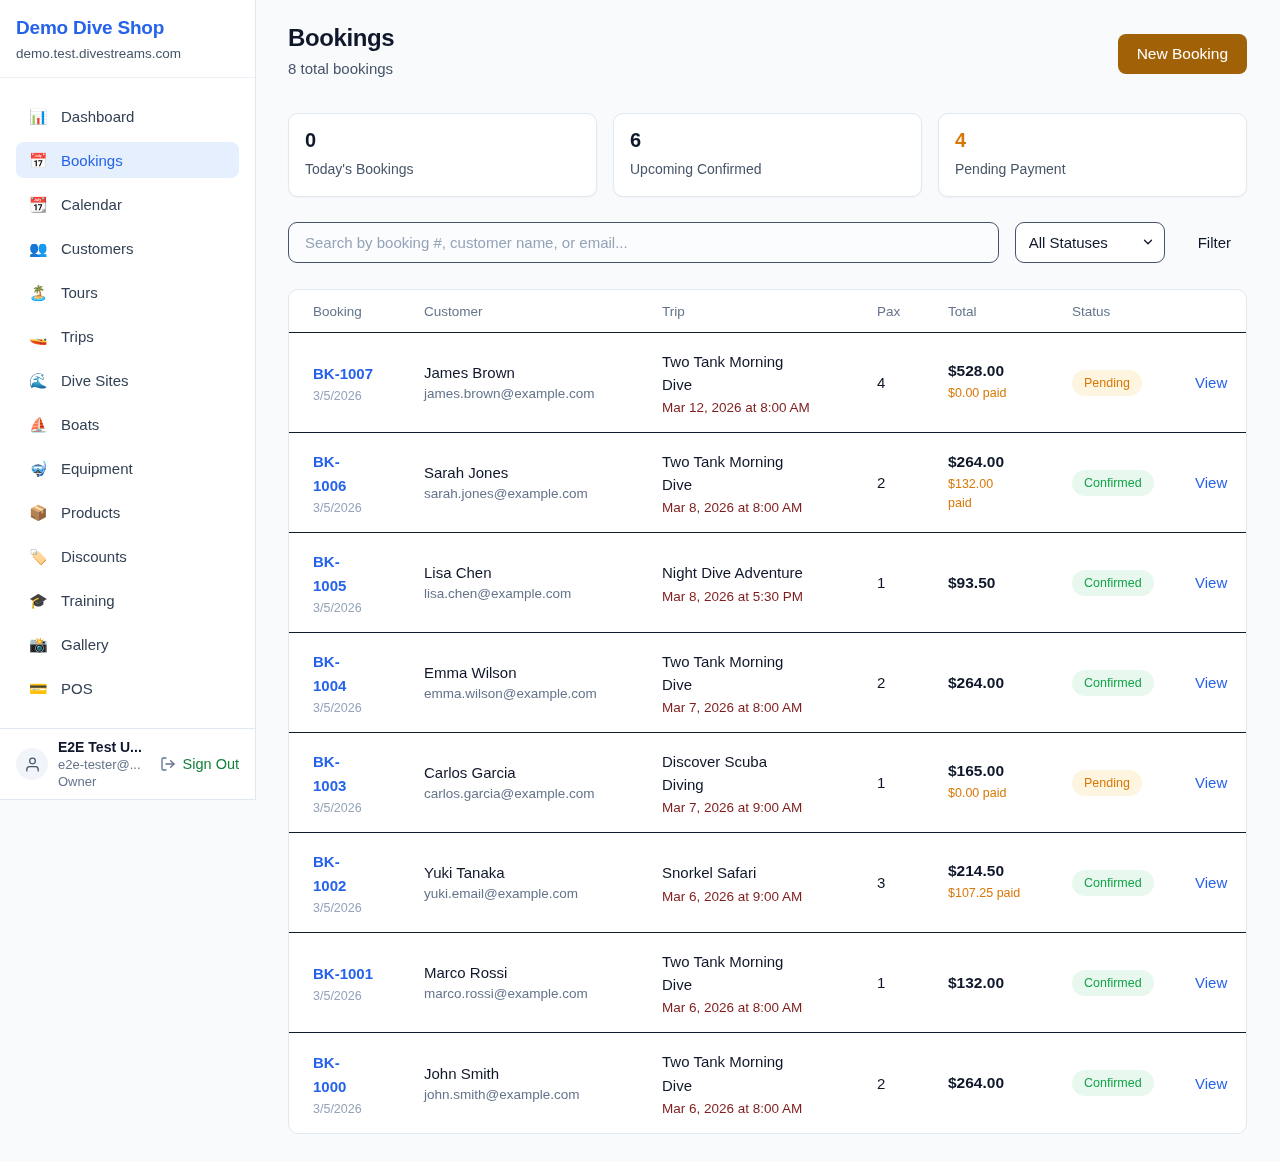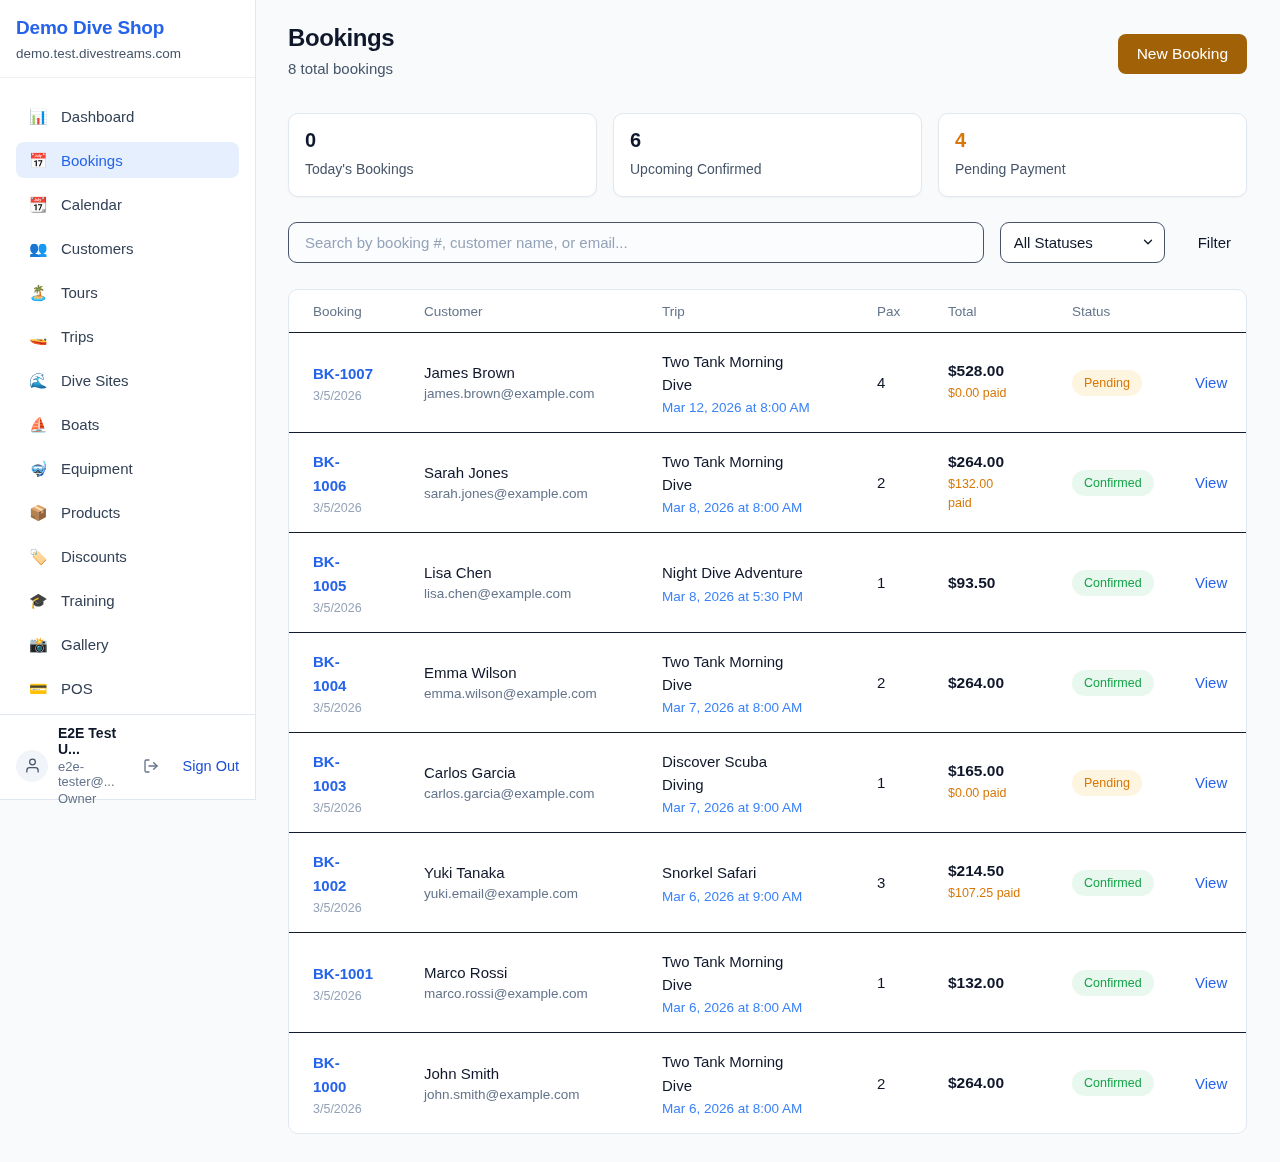--- a/index.html
+++ b/index.html
@@ -35,22 +35,22 @@
     display:flex; align-items:center; gap:10px;
   }
   .avatar {
     width:32px; height:32px; border-radius:50%; background:#f1f5f9;
     display:flex; align-items:center; justify-content:center; flex:0 0 32px;
   }
   .user-meta { flex:1; min-width:0; }
   .user-name { font-size:14px; font-weight:bold; color:#0f172a; }
   .user-email, .user-role { font-size:13px; color:#64748b; margin-top:2px; }
   .signout {
-    display:flex; align-items:center; gap:24px; white-space:nowrap;
-    color:#1d4ed8; font-size:14.5px; background:none; border:none;
+    display:flex; align-items:center; gap:7px; white-space:nowrap;
+    color:#15803d; font-size:14.5px; background:none; border:none;
     font-family:inherit; cursor:pointer; padding:0;
   }
 
   
   .main { position:absolute; left:256px; top:0; width:1024px; padding:24px 33px 30px 32px; }
 
   .page-header { display:flex; justify-content:space-between; align-items:flex-start; }
   .page-title { font-size:24px; font-weight:bold; letter-spacing:-0.4px; color:#0f172a; }
   .page-subtitle { margin-top:8px; font-size:15px; color:#475569; }
   .btn-primary {
@@ -70,21 +70,21 @@
 
   .filter-row { display:flex; align-items:center; margin-top:25px; }
   .search-input {
     width:714px; height:41px; border:1px solid #47536b; border-radius:9px;
     background:#fbfcfe; padding:12px 16px; font-size:15px; font-family:inherit; color:#0f172a;
   }
   .search-input::placeholder { color:#94a3b8; }
   .select-wrap { position:relative; margin-left:16px; }
   .status-select {
     appearance:none; -webkit-appearance:none;
-    width:165px; height:41px; border:1px solid #47536b; border-radius:9px;
+    width:150px; height:41px; border:1px solid #47536b; border-radius:9px;
     background:#ffffff; font-size:15px; font-family:inherit; color:#0f172a;
     padding:0 30px 0 13px; cursor:pointer;
   }
   .select-chevron { position:absolute; right:10px; top:13px; pointer-events:none; display:flex; }
   .filter-btn {
     margin-left:17px; background:none; border:none; padding:10px 16px;
     font-size:15px; color:#0f172a; font-family:inherit; cursor:pointer;
   }
 
   
@@ -99,21 +99,21 @@
   }
   .thead { height:43px; color:#64748b; font-size:13.5px; border-bottom:1px solid #131c2e; }
   .trow { min-height:100px; border-bottom:1px solid #131c2e; }
   .trow:last-child { border-bottom:none; }
 
   .bk-num { color:#2563eb; font-size:15px; font-weight:bold; white-space:pre-line; line-height:1.6; cursor:pointer; }
   .bk-date { color:#94a3b8; font-size:12.5px; margin-top:3px; }
   .cust-name { font-size:15px; color:#0f172a; }
   .cust-email { font-size:13.5px; color:#64748b; margin-top:5px; }
   .trip-name { font-size:15px; font-weight:normal; color:#0f172a; white-space:pre-line; line-height:1.55; }
-  .trip-date { font-size:13.5px; color:#3b82f6; margin-top:4px; }
+  .trip-date { font-size:13.5px; color:#7f1d1d; margin-top:4px; }
   .pax-val { font-size:15px; }
   .total-val { font-size:15.5px; font-weight:bold; }
   .paid-val { font-size:12.5px; color:#d97706; margin-top:4px; white-space:pre-line; line-height:1.5; }
   .badge { display:inline-block; padding:6px 12px; border-radius:999px; font-size:12.5px; justify-self:start; }
   .badge.v-pending { background:#fdf5df; color:#d97706; }
   .badge.v-confirmed { background:#e9f8ee; color:#16a34a; }
   .view-link { color:#2563eb; font-size:15px; cursor:pointer; }
 
   svg { display:block; }
 </style>

